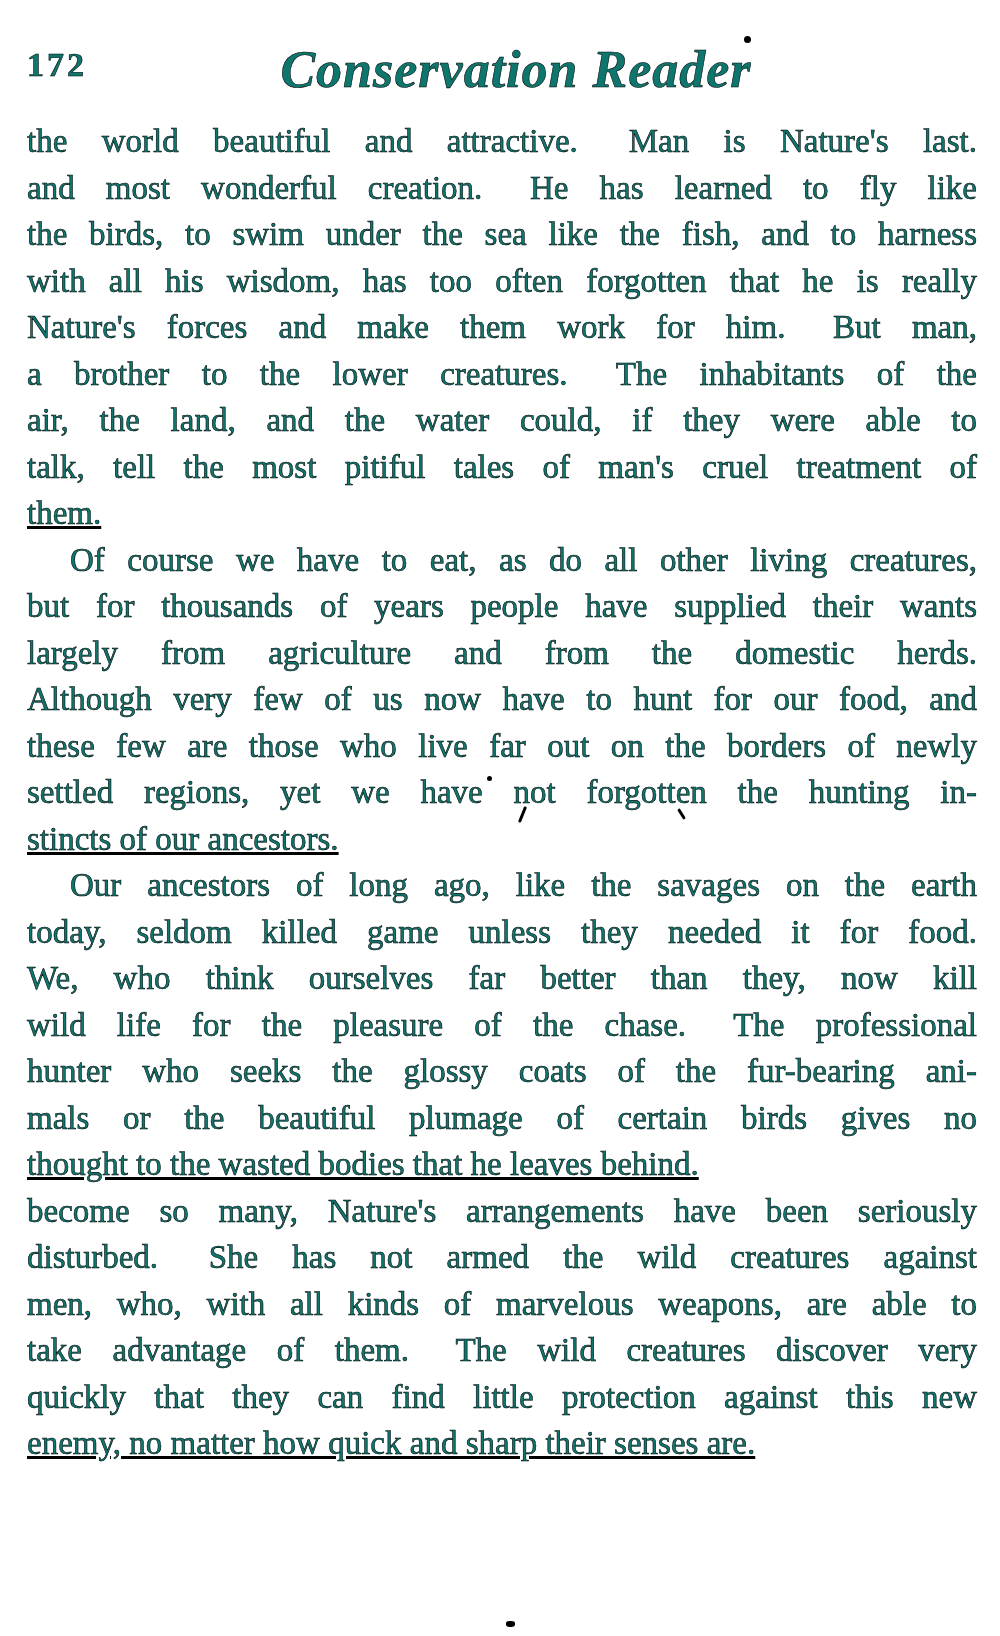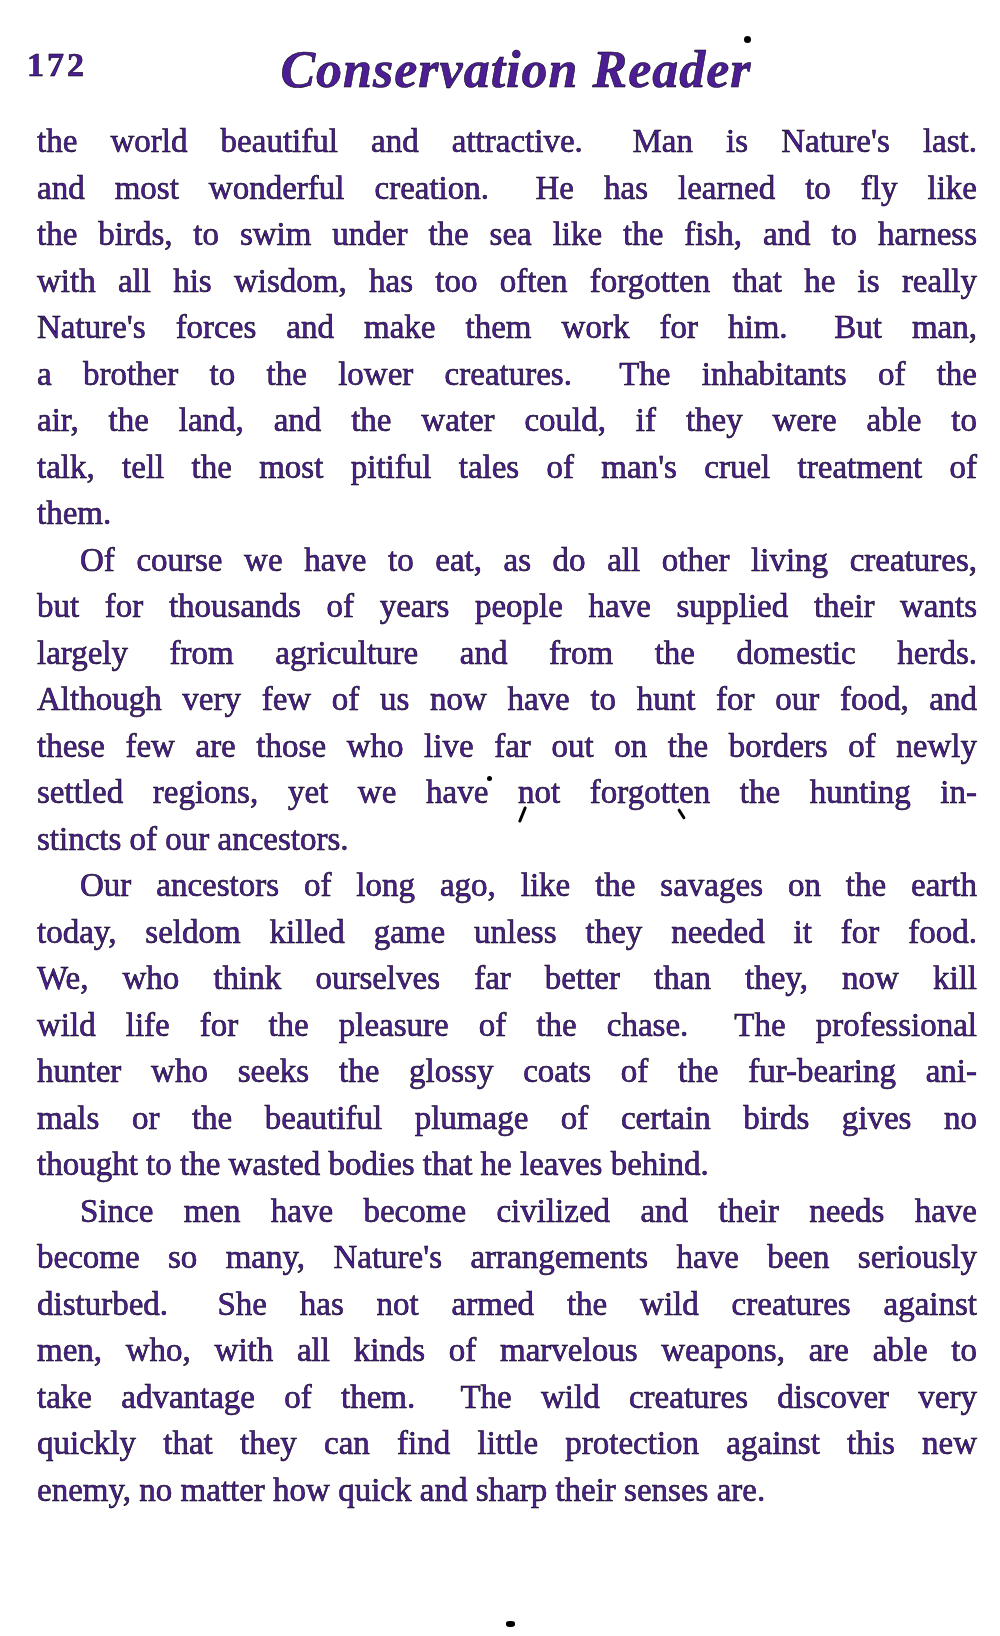--- a/index.html
+++ b/index.html
@@ -7,21 +7,21 @@
     padding: 0;
     background: #ffffff;
   }
   .page {
     position: relative;
     width: 1000px;
     height: 1636px;
     background: #ffffff;
     overflow: hidden;
     font-family: "Liberation Serif", "DejaVu Serif", serif;
-    color: #4c1d95;
+    color: #0f766e;
     -webkit-text-stroke: 0.55px #000000;
   }
   .hdr-num {
     position: absolute;
     left: 27px;
     top: 46px;
     font-size: 34px;
     font-weight: 700;
     letter-spacing: 3px;
   }
@@ -41,24 +41,23 @@
     left: 27px;
     top: 118px;
     width: 950px;
     font-size: 33px;
     line-height: 46.5px;
   }
   .ln {
     height: 46.5px;
     text-align: justify;
     white-space: normal;
-    margin-left: 10px;
   }
   .j { text-align-last: justify; }
-  .e { text-align-last: left; }
+  .e { text-align-last: left; text-decoration: underline; }
   .in { text-indent: 43px; }
   .speck {
     position: absolute;
     background: #000;
     border-radius: 50%;
   }
   .sp-title { left: 744px; top: 36px; width: 7px; height: 7px; }
   .sp-bottom { left: 506px; top: 1621px; width: 9px; height: 6px; border-radius: 40%; }
   .scratch {
     position: absolute;
@@ -106,21 +105,20 @@
       <div class="ln j in">Our ancestors of long ago, like the savages on the earth</div>
       <div class="ln j">today, seldom killed game unless they needed it for food.</div>
       <div class="ln j">We, who think ourselves far better than they, now kill</div>
       <div class="ln j">wild life for the pleasure of the chase.  The professional</div>
       <div class="ln j">hunter who seeks the glossy coats of the fur-bearing ani-</div>
       <div class="ln j">mals or the beautiful plumage of certain birds gives no</div>
       <div class="ln e">thought to the wasted bodies that he leaves behind.</div>
     </div>
 
     <div>
-      <div class="ln j in">Since men have become civilized and their needs have</div>
       <div class="ln j">become so many, Nature's arrangements have been seriously</div>
       <div class="ln j">disturbed.  She has not armed the wild creatures against</div>
       <div class="ln j">men, who, with all kinds of marvelous weapons, are able to</div>
       <div class="ln j">take advantage of them.  The wild creatures discover very</div>
       <div class="ln j">quickly that they can find little protection against this new</div>
       <div class="ln e">enemy, no matter how quick and sharp their senses are.</div>
     </div>
 
 
   </div>

